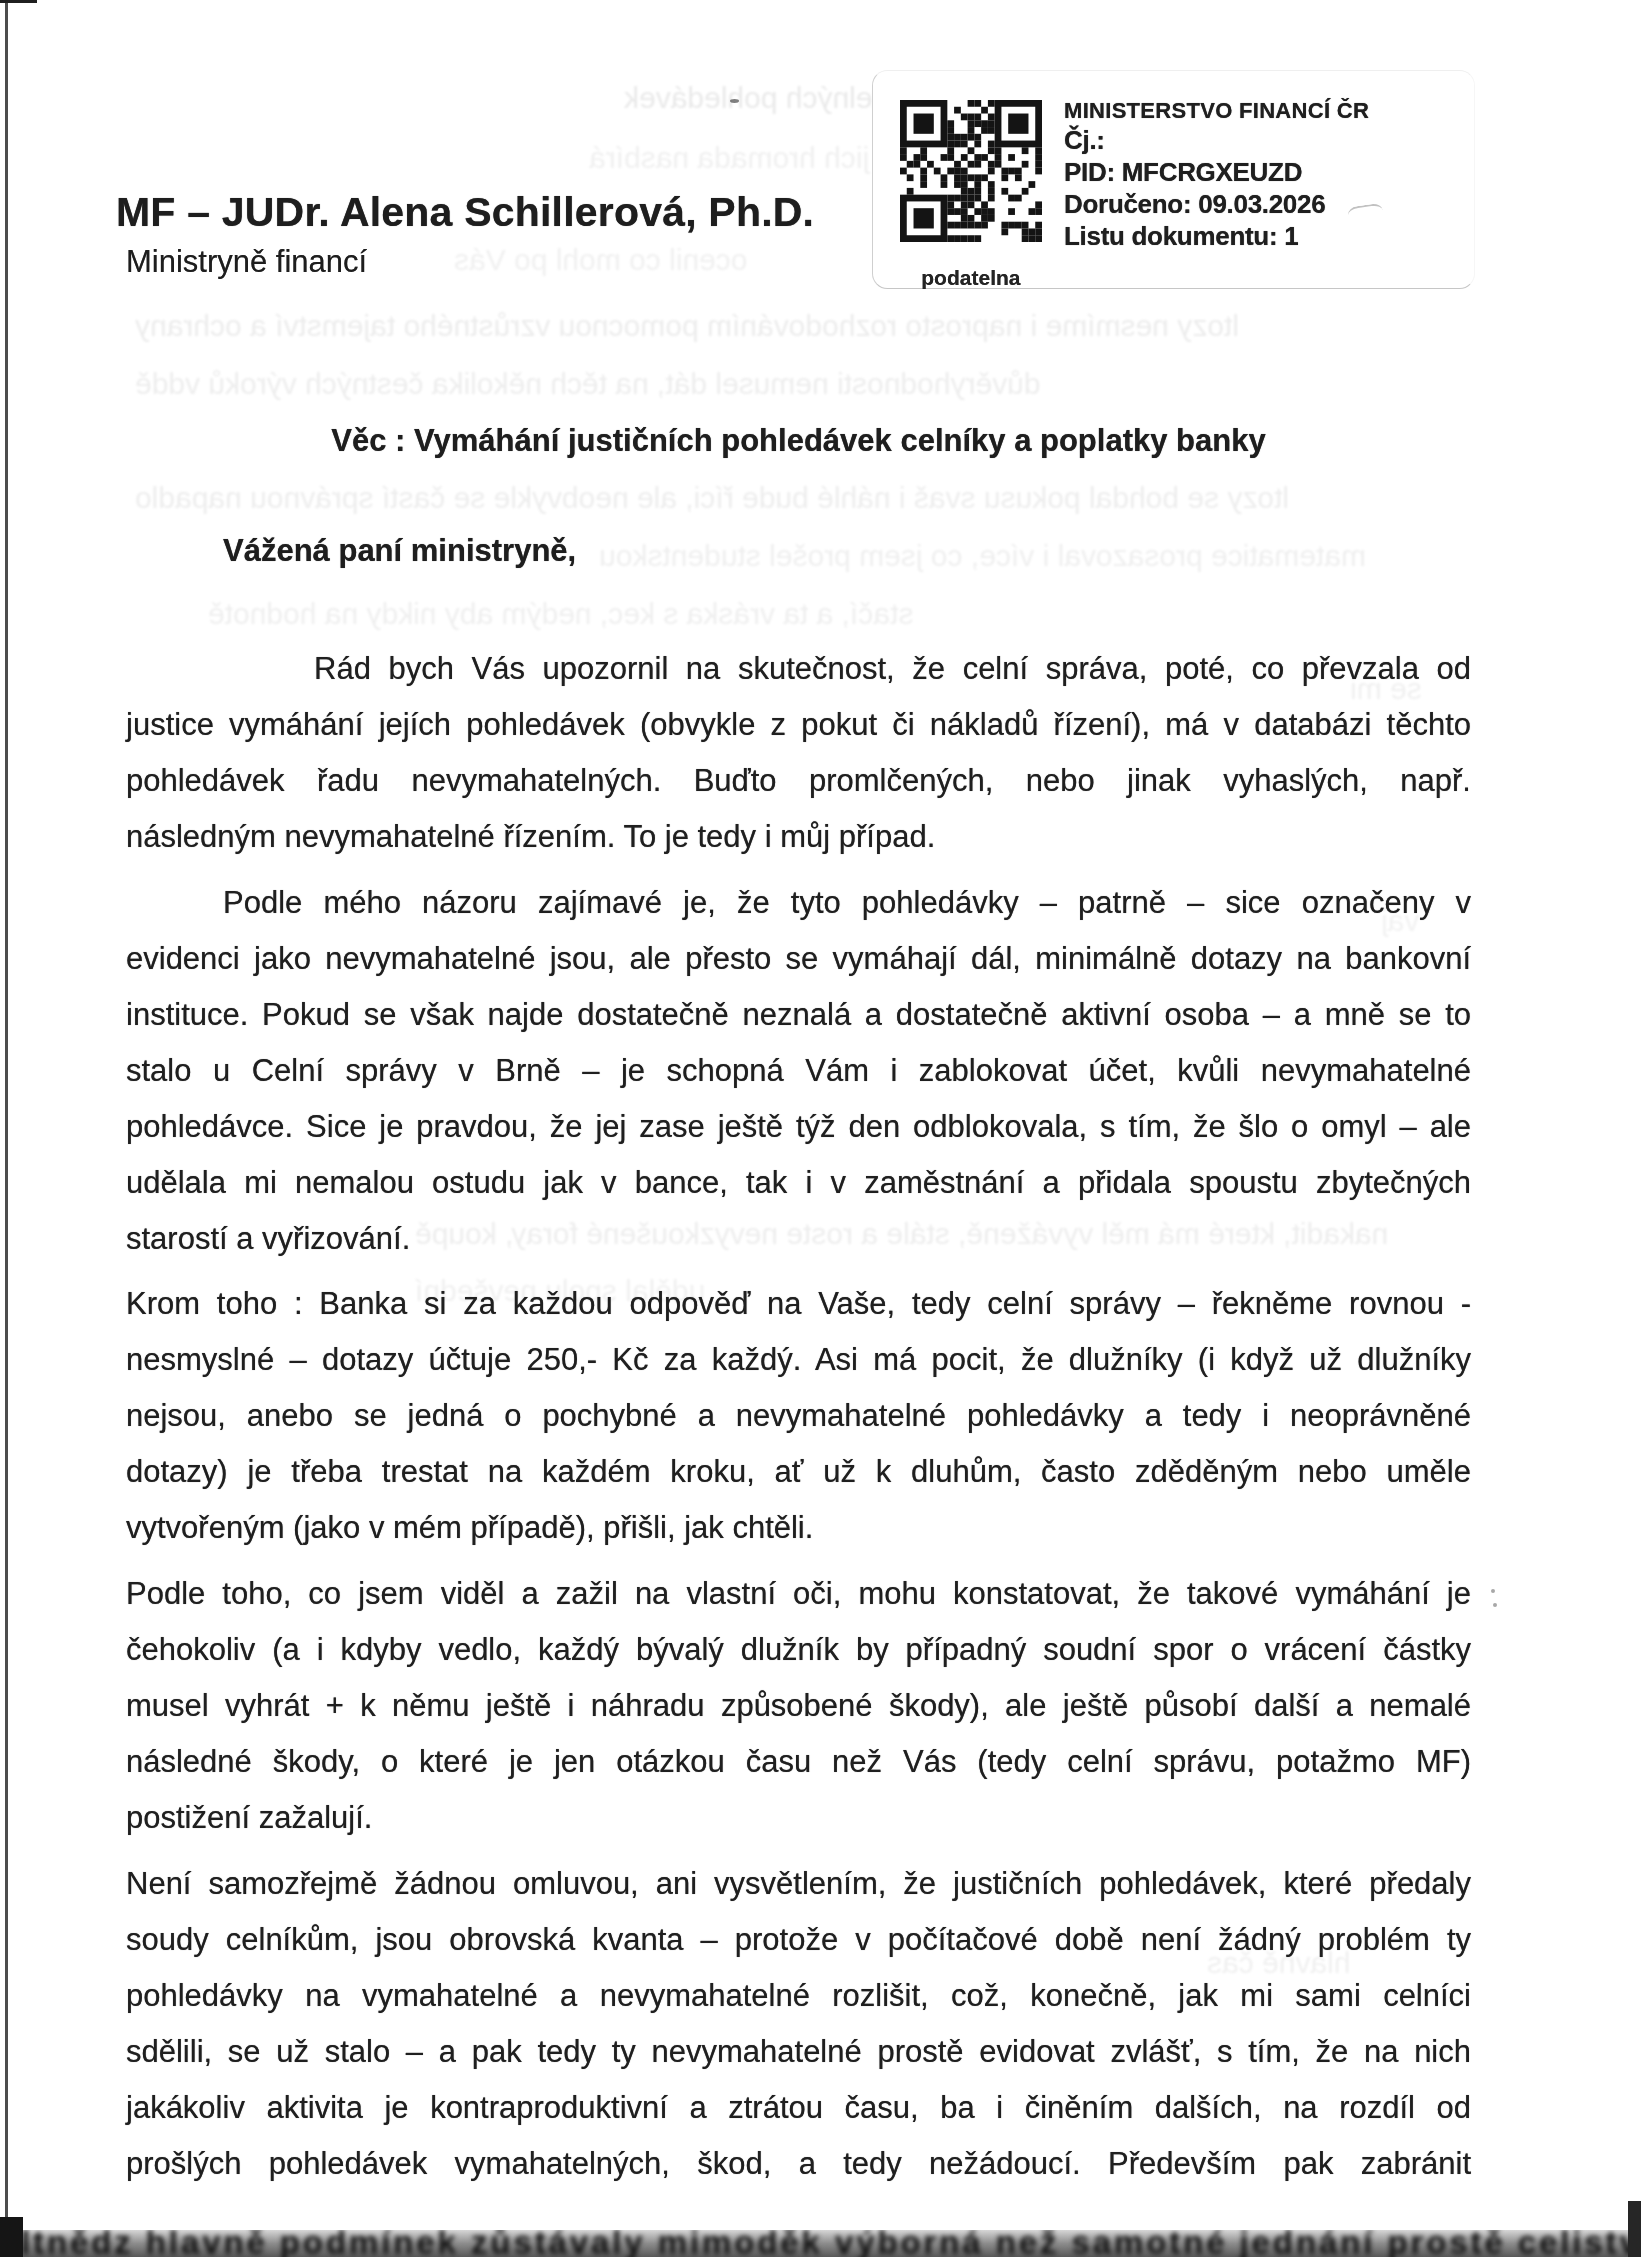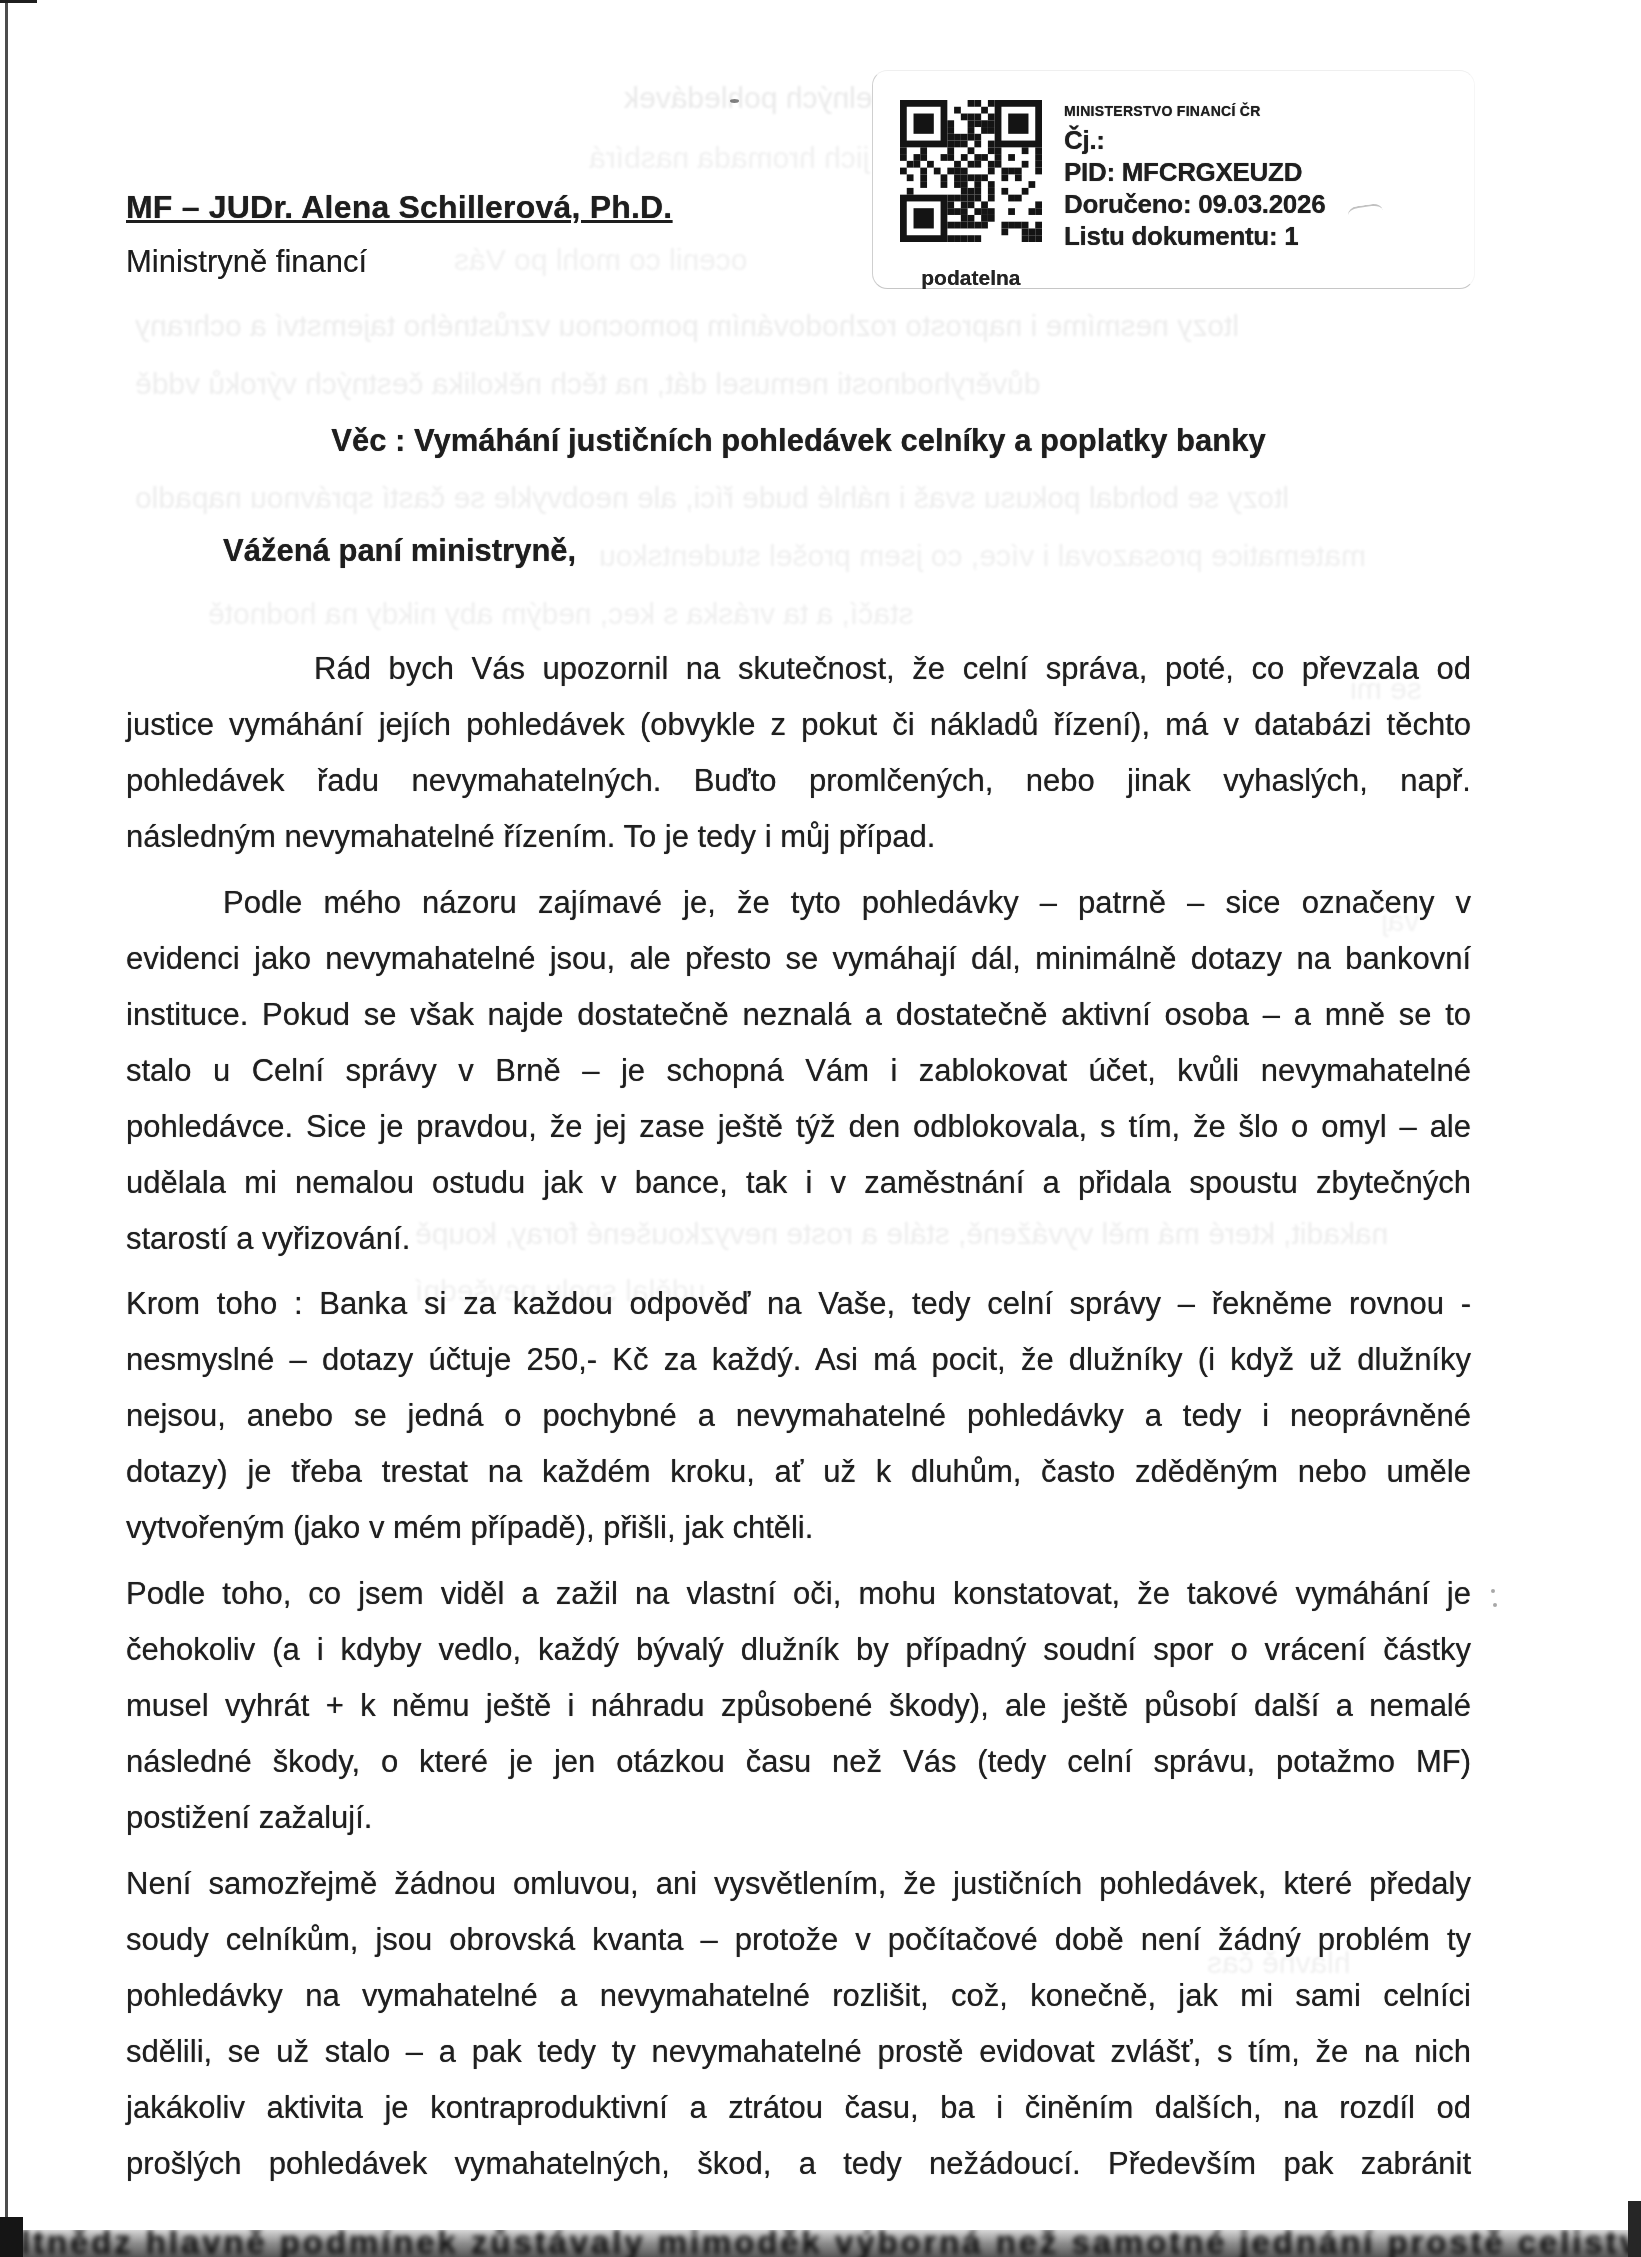--- a/index.html
+++ b/index.html
@@ -1,21 +1,21 @@
 <!DOCTYPE html>
 <html lang="cs"><head>
 <meta charset="utf-8">
 <style>
   html,body{margin:0;padding:0;background:#dedede;}
   .page{position:relative;width:1641px;height:2257px;background:#ffffff;overflow:hidden;
         font-family:"Liberation Sans","DejaVu Sans",sans-serif;color:#1e1e1e;}
   .abs{position:absolute;}
   
-  .letterhead1{left:126px;top:189px;font-size:32px;font-weight:bold;letter-spacing:0.2px;
-               text-shadow:0 0 0.7px rgba(20,20,20,.8);text-decoration:underline;}
+  .letterhead1{left:116px;top:189px;font-size:41px;font-weight:bold;letter-spacing:0.2px;
+               text-shadow:0 0 0.7px rgba(20,20,20,.8);}
   .letterhead2{left:126px;top:244px;font-size:31px;text-shadow:0 0 0.6px rgba(30,30,30,.7);}
   
   .subject{left:126px;top:423px;width:1345px;text-align:center;font-weight:bold;font-size:31px;
            text-shadow:0 0 0.7px rgba(20,20,20,.8);}
   .salutation{left:223px;top:533px;font-size:31px;font-weight:bold;
               text-shadow:0 0 0.7px rgba(20,20,20,.8);}
   
   #letter-body{position:absolute;left:126px;top:641px;width:1345px;z-index:3;
                text-shadow:0 0 0.7px rgba(25,25,25,.75);}
   .para{margin:0 0 9.7px 0;}
@@ -23,21 +23,21 @@
          color:#1f1f1f;overflow:visible;}
   .bline.last{text-align-last:left;}
   
   .stamp{left:872px;top:70px;width:601px;height:217px;background:#fff;z-index:4;
          border:1.9px solid;border-color:#efefef #f6f6f6 #c6c6c6 #cfcfcf;border-radius:15.4px;}
   .qr{left:27px;top:29px;width:142px;height:142px;}
   .podatelna{left:17.4px;top:195px;width:161px;text-align:center;font-size:21px;font-weight:bold;
              color:#242424;text-shadow:0 0 0.6px rgba(20,20,20,.8);}
   .stamp-text{left:191px;top:27px;color:#1f1f1f;font-weight:bold;letter-spacing:-0.3px;
               text-shadow:0 0 0.7px rgba(20,20,20,.85);}
-  .stamp-ministry{font-size:14px;line-height:26px;letter-spacing:0.3px;}
+  .stamp-ministry{font-size:22px;line-height:26px;letter-spacing:0.3px;}
   .stamp-row{font-size:26px;line-height:32px;}
   
   .ghost{position:absolute;transform:scaleX(-1);transform-origin:center;filter:blur(1.3px);
          color:#6f6f6f;font-size:30px;white-space:nowrap;z-index:1;}
   .edge-left{left:4.8px;top:0;width:2.9px;height:2232px;background:#2e2e2e;opacity:.85;z-index:5;}
   .edge-topleft{left:0;top:0;width:37px;height:2.9px;background:#1f1f1f;z-index:5;}
   .corner-bl{left:0;top:2217px;width:23px;height:41px;background:#151515;z-index:6;}
   .corner-br{left:1628px;top:2201px;width:13.5px;height:56px;background:#262626;z-index:6;}
   .band{left:21px;top:2230px;width:1609px;height:27px;overflow:hidden;z-index:5;
         background:linear-gradient(to bottom,#d6d6d6,#8c8c8c 50%,#585858);}

